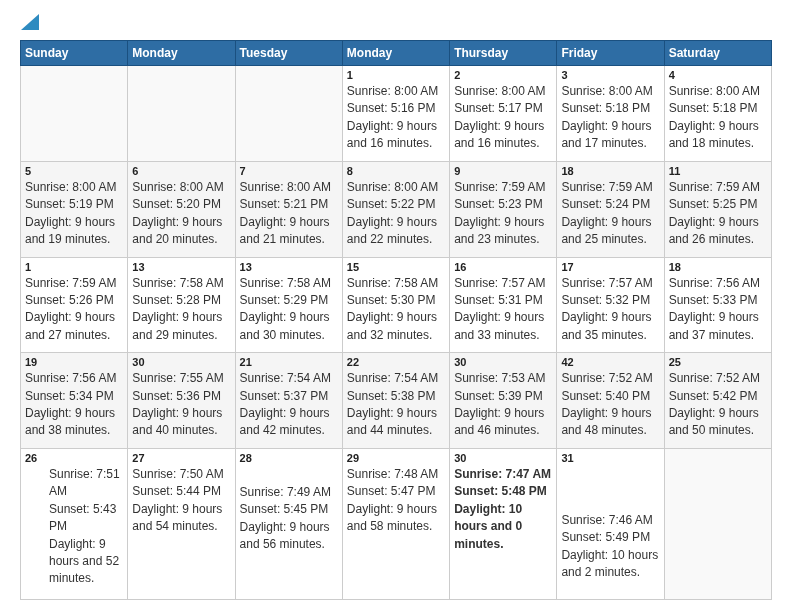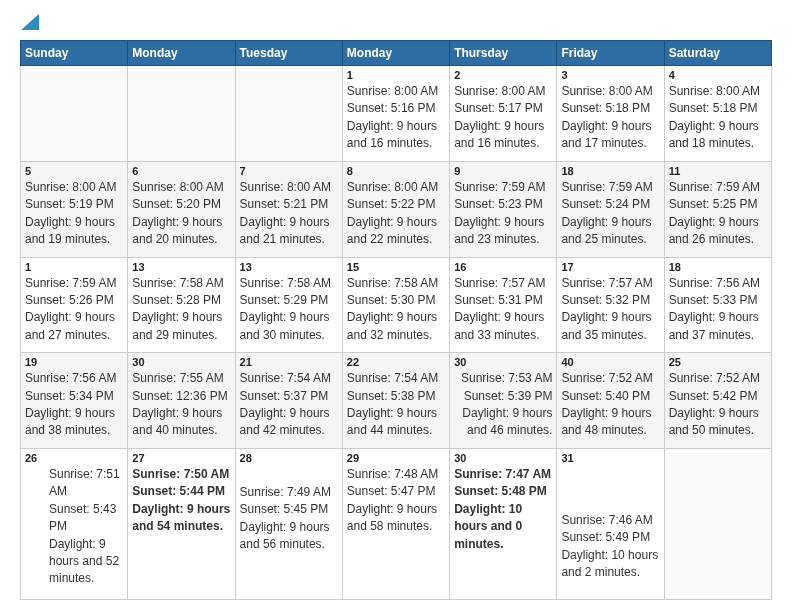--- a/index.html
+++ b/index.html
@@ -249,64 +249,64 @@
         <tr>
           <td>
             <span class="day-number">19</span>
             <div class="day-info" style="white-space: pre-line;">Sunrise: 7:56 AM
 Sunset: 5:34 PM
 Daylight: 9 hours and 38 minutes.</div>
           </td>
           <td>
             <span class="day-number">30</span>
             <div class="day-info" style="white-space: pre-line;">Sunrise: 7:55 AM
-Sunset: 12:36 PM
+Sunset: 5:36 PM
 Daylight: 9 hours and 40 minutes.</div>
           </td>
           <td>
             <span class="day-number">21</span>
             <div class="day-info" style="white-space: pre-line;">Sunrise: 7:54 AM
 Sunset: 5:37 PM
 Daylight: 9 hours and 42 minutes.</div>
           </td>
           <td>
             <span class="day-number">22</span>
             <div class="day-info" style="white-space: pre-line;">Sunrise: 7:54 AM
 Sunset: 5:38 PM
 Daylight: 9 hours and 44 minutes.</div>
           </td>
           <td>
             <span class="day-number">30</span>
-            <div class="day-info" style="white-space: pre-line; text-align: right;">Sunrise: 7:53 AM
+            <div class="day-info" style="white-space: pre-line;">Sunrise: 7:53 AM
 Sunset: 5:39 PM
 Daylight: 9 hours and 46 minutes.</div>
           </td>
           <td>
-            <span class="day-number">40</span>
+            <span class="day-number">42</span>
             <div class="day-info" style="white-space: pre-line;">Sunrise: 7:52 AM
 Sunset: 5:40 PM
 Daylight: 9 hours and 48 minutes.</div>
           </td>
           <td>
             <span class="day-number">25</span>
             <div class="day-info" style="white-space: pre-line;">Sunrise: 7:52 AM
 Sunset: 5:42 PM
 Daylight: 9 hours and 50 minutes.</div>
           </td>
         </tr>
         <tr>
           <td>
             <span class="day-number">26</span>
             <div class="day-info" style="white-space: pre-line; margin-left: 24px;">Sunrise: 7:51 AM
 Sunset: 5:43 PM
 Daylight: 9 hours and 52 minutes.</div>
           </td>
           <td>
             <span class="day-number">27</span>
-            <div class="day-info" style="white-space: pre-line; font-weight: bold;">Sunrise: 7:50 AM
+            <div class="day-info" style="white-space: pre-line;">Sunrise: 7:50 AM
 Sunset: 5:44 PM
 Daylight: 9 hours and 54 minutes.</div>
           </td>
           <td>
             <span class="day-number">28</span>
             <div class="day-info" style="white-space: pre-line; margin-top: 20px;">Sunrise: 7:49 AM
 Sunset: 5:45 PM
 Daylight: 9 hours and 56 minutes.</div>
           </td>
           <td>

